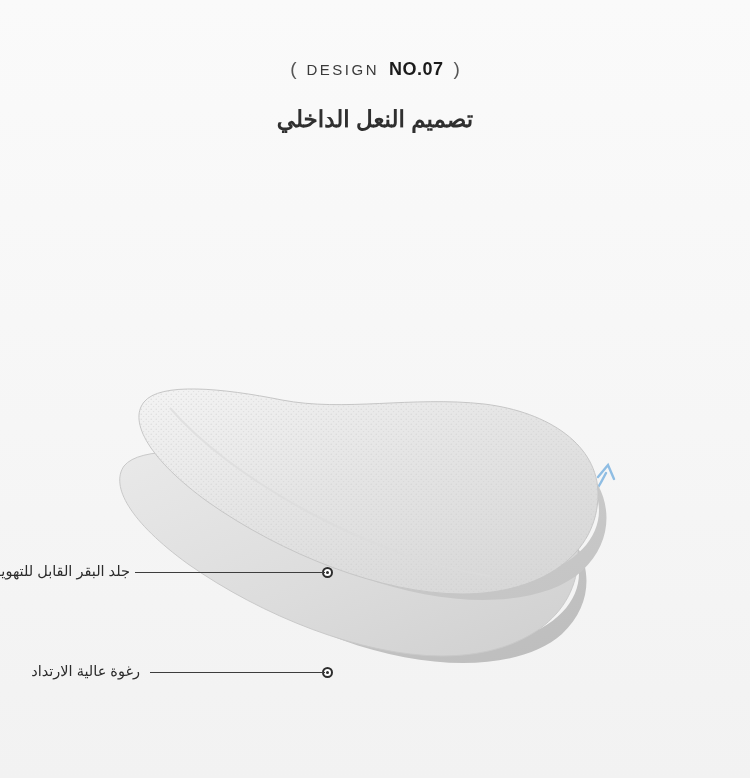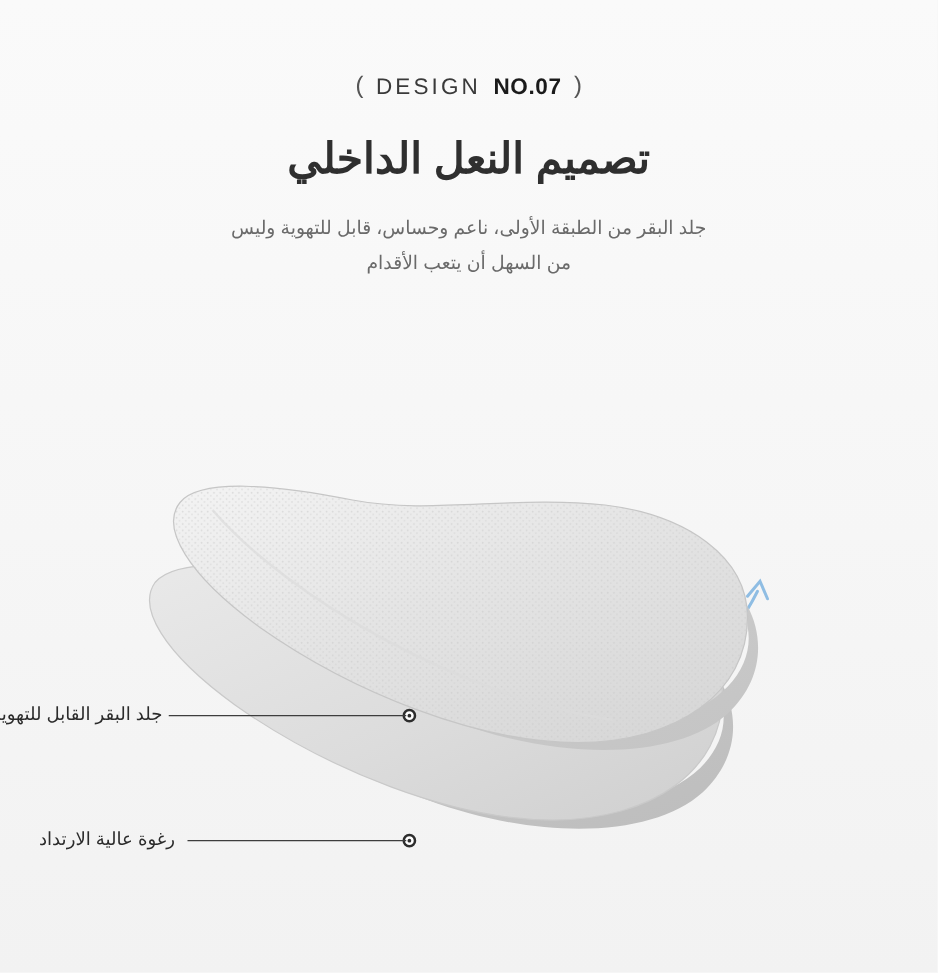--- a/index.html
+++ b/index.html
@@ -37,35 +37,35 @@
     justify-content: center;
     gap: 10px;
     color: #2b2b2b;
   }
   .design-paren {
     font-size: 19px;
     color: #555;
     font-weight: 300;
   }
   .design-word {
-    font-size: 18px;
+    font-size: 15px;
     letter-spacing: 2.5px;
     color: #3a3a3a;
     font-weight: 400;
   }
   .design-num {
     font-size: 18px;
     font-weight: 700;
     color: #1b1b1b;
     letter-spacing: 0.5px;
   }
 
   .title-ar {
     margin-top: 26px;
-    font-size: 34px;
+    font-size: 23px;
     font-weight: 700;
     color: #2f2f2f;
     direction: rtl;
     letter-spacing: 0.5px;
   }
 
   .subtitle-ar {
     margin-top: 22px;
     font-size: 15px;
     line-height: 28px;
@@ -151,24 +151,20 @@
 
     <div class="design-no">
       <span class="design-paren">(</span>
       <span class="design-word">DESIGN</span>
       <span class="design-num">NO.07</span>
       <span class="design-paren">)</span>
     </div>
 
     <div class="title-ar">تصميم النعل الداخلي</div>
 
-    <div class="subtitle-ar">
-      <div>جلد البقر من الطبقة الأولى، ناعم وحساس، قابل للتهوية وليس</div>
-      <div>من السهل أن يتعب الأقدام</div>
-    </div>
 
   </div>
 
   <div class="product">
 
     <div class="insole insole-bottom">
       <svg class="shape" viewBox="0 0 520 300" preserveAspectRatio="none">
         <defs>
           <linearGradient id="gBottom" x1="0" y1="0" x2="1" y2="1">
             <stop offset="0%" stop-color="#e9e9e9"></stop>

